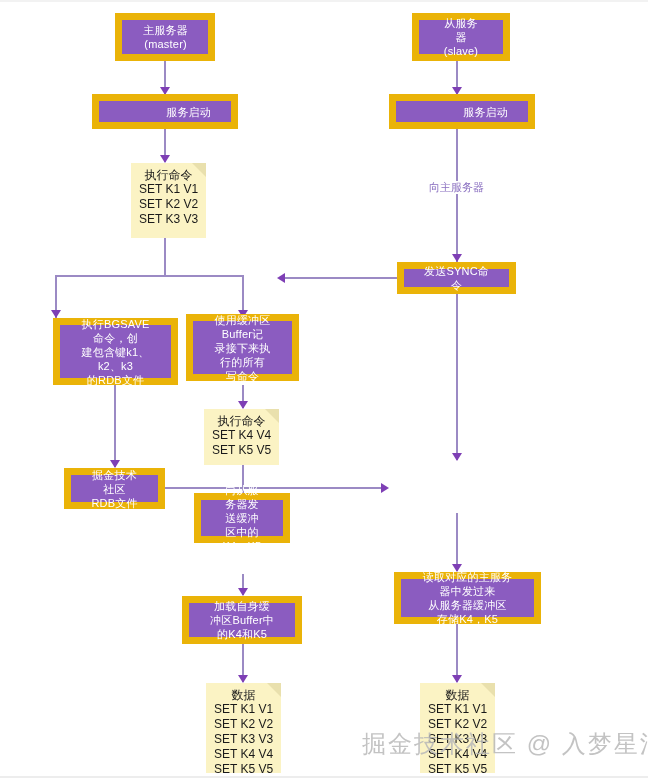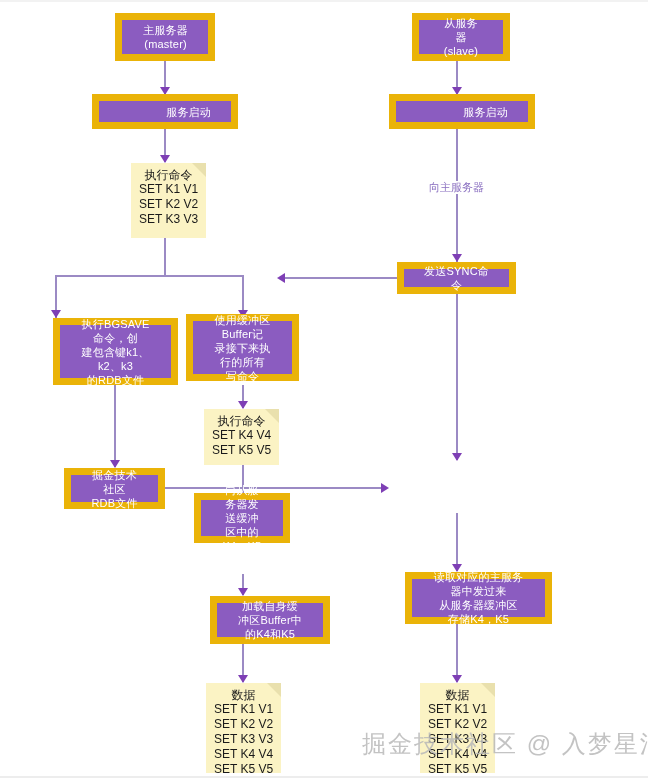--- a/index.html
+++ b/index.html
@@ -177,21 +177,21 @@
 
   <div class="node" style="left:194px;top:493px;width:96px;height:50px;">
     <span class="txt">向从服务器发送缓冲
 区中的
 K4，K5</span>
   </div>
 
   <div class="conn v" style="left:242px;top:574px;height:21px;"></div>
   <div class="arrow down" style="left:238px;top:588px;"></div>
 
-  <div class="node" style="left:182px;top:596px;width:120px;height:48px;margin-left:28px;">
+  <div class="node" style="left:182px;top:596px;width:120px;height:48px;">
     <span class="txt">加载自身缓冲区Buffer中
 的K4和K5</span>
   </div>
 
   <div class="conn v" style="left:242px;top:644px;height:38px;"></div>
   <div class="arrow down" style="left:238px;top:675px;"></div>
 
   <div class="note" style="left:206px;top:683px;width:75px;height:90px;">
     <span class="fold"></span>
     <span class="title">数据</span>
@@ -224,21 +224,21 @@
   <div class="conn h" style="left:285px;top:277px;width:112px;"></div>
   <div class="arrow left" style="left:277px;top:273px;"></div>
 
   <div class="conn v" style="left:456px;top:294px;height:166px;"></div>
   <div class="arrow down" style="left:452px;top:453px;"></div>
 
 
   <div class="conn v" style="left:456px;top:513px;height:58px;"></div>
   <div class="arrow down" style="left:452px;top:564px;"></div>
 
-  <div class="node" style="left:405px;top:572px;width:147px;height:52px;">
+  <div class="node" style="left:394px;top:572px;width:147px;height:52px;">
     <span class="txt">读取对应的主服务器中发过来
 从服务器缓冲区
 存储K4，K5</span>
   </div>
 
   <div class="conn v" style="left:456px;top:624px;height:58px;"></div>
   <div class="arrow down" style="left:452px;top:675px;"></div>
 
   <div class="note" style="left:420px;top:683px;width:75px;height:90px;">
     <span class="fold"></span>

